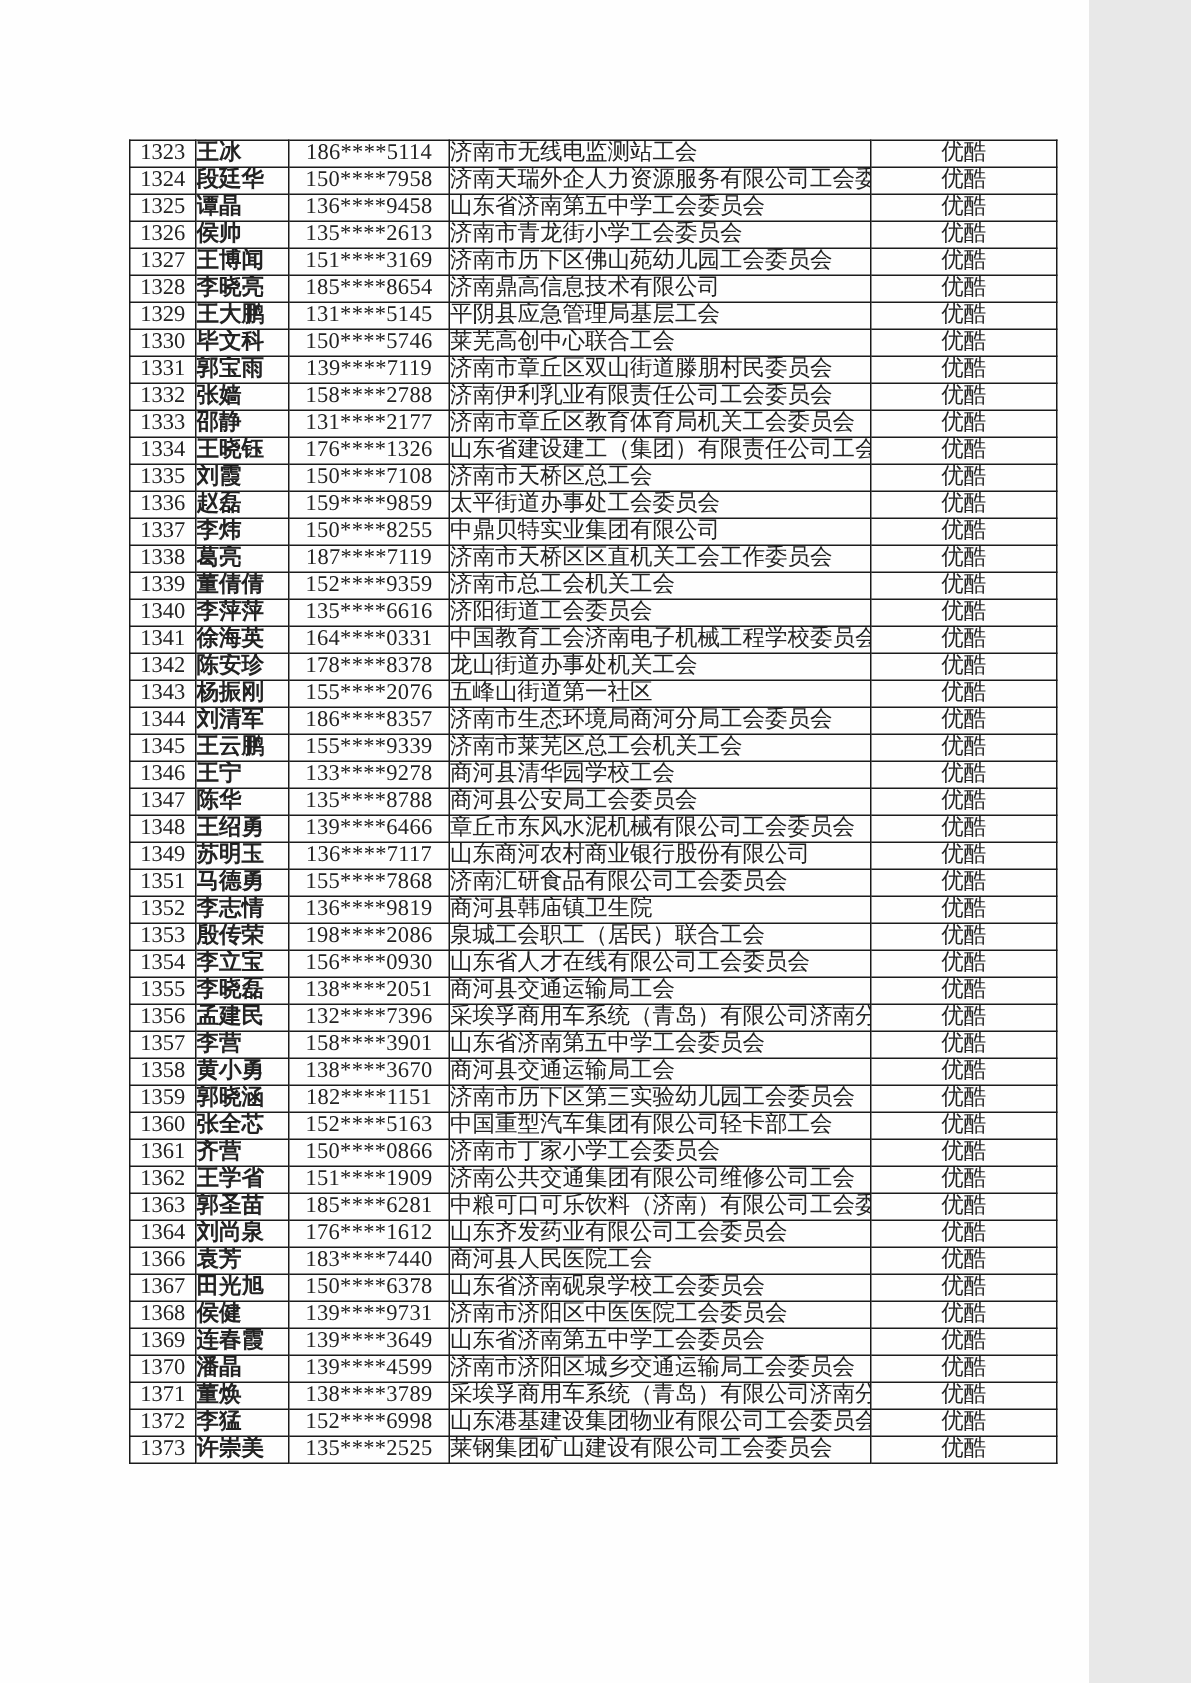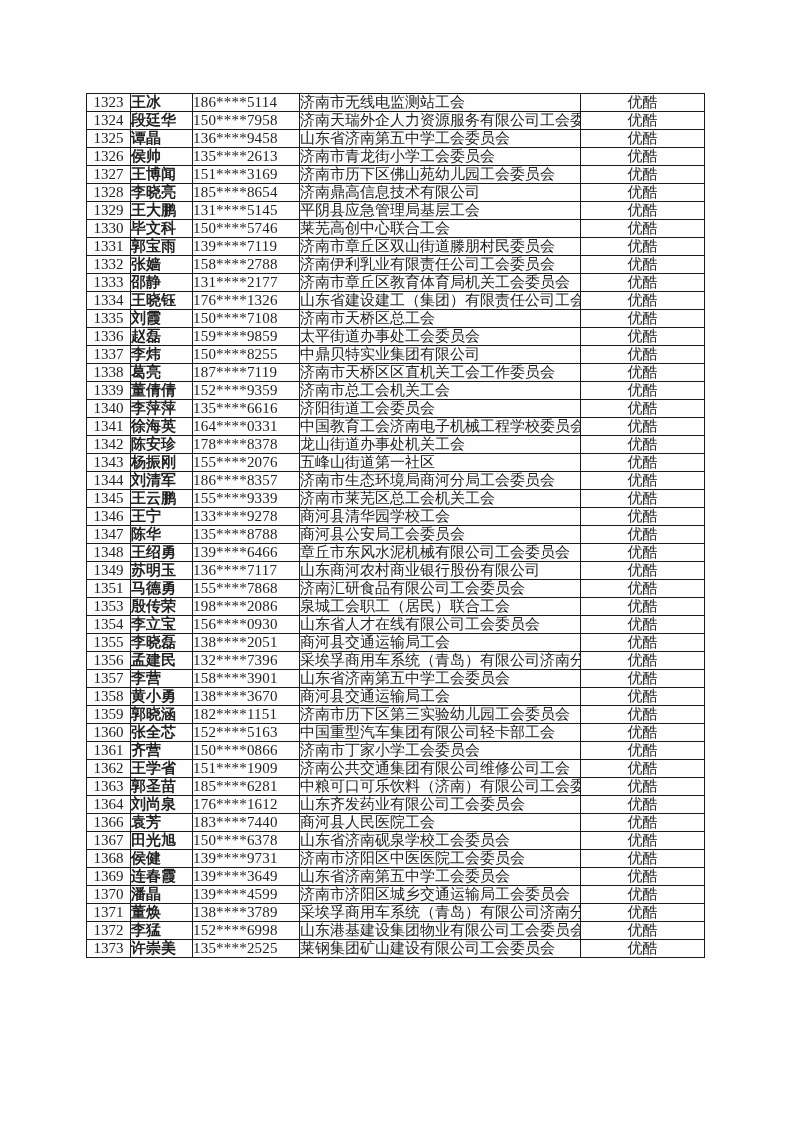--- a/index.html
+++ b/index.html
@@ -3,21 +3,21 @@
 <meta charset="utf-8">
 <style>
   html, body { margin: 0; padding: 0; }
   body {
     width: 794px; height: 1122px;
     background: #e8e8e8;
     font-family: "Liberation Serif", "DejaVu Serif", serif;
   }
   .page {
     position: relative;
-    width: 794px; height: 1122px;
+    width: 726px; height: 1122px;
     background: #fefefe;
     overflow: hidden;
   }
   table.winner-table {
     position: absolute;
     left: 86px; top: 93px;
     border-collapse: collapse;
     table-layout: fixed;
     width: 618px;
   }
@@ -27,21 +27,21 @@
     padding: 0;
     font-size: 15px;
     line-height: 17px;
     color: #232323;
     overflow: hidden;
     white-space: nowrap;
     vertical-align: middle;
   }
   td.c-id    { width: 44px;  text-align: center; }
   td.c-name  { width: 62px;  text-align: left; padding-left: 4px; font-weight: bold; }
-  td.c-phone { width: 107px; letter-spacing: 0.2px; }
+  td.c-phone { width: 107px; text-align: center; letter-spacing: 0.2px; }
   td.c-org   { width: 281px; text-align: left; padding-left: 4px; margin-top: 25px; }
   td.c-prize { width: 124px; text-align: center; margin-left: 20px; }
 </style>
 </head>
 <body>
 
 <div class="page">
   <table class="winner-table">
     <colgroup>
       <col style="width:44px">
@@ -241,20 +241,27 @@
           <td class="c-prize">优酷</td>
         </tr>
         <tr>
           <td class="c-id">1351</td>
           <td class="c-name">马德勇</td>
           <td class="c-phone">155****7868</td>
           <td class="c-org">济南汇研食品有限公司工会委员会</td>
           <td class="c-prize">优酷</td>
         </tr>
         <tr>
+          <td class="c-id">1352</td>
+          <td class="c-name">李志情</td>
+          <td class="c-phone">136****9819</td>
+          <td class="c-org">商河县韩庙镇卫生院</td>
+          <td class="c-prize">优酷</td>
+        </tr>
+        <tr>
           <td class="c-id">1353</td>
           <td class="c-name">殷传荣</td>
           <td class="c-phone">198****2086</td>
           <td class="c-org">泉城工会职工（居民）联合工会</td>
           <td class="c-prize">优酷</td>
         </tr>
         <tr>
           <td class="c-id">1354</td>
           <td class="c-name">李立宝</td>
           <td class="c-phone">156****0930</td>

